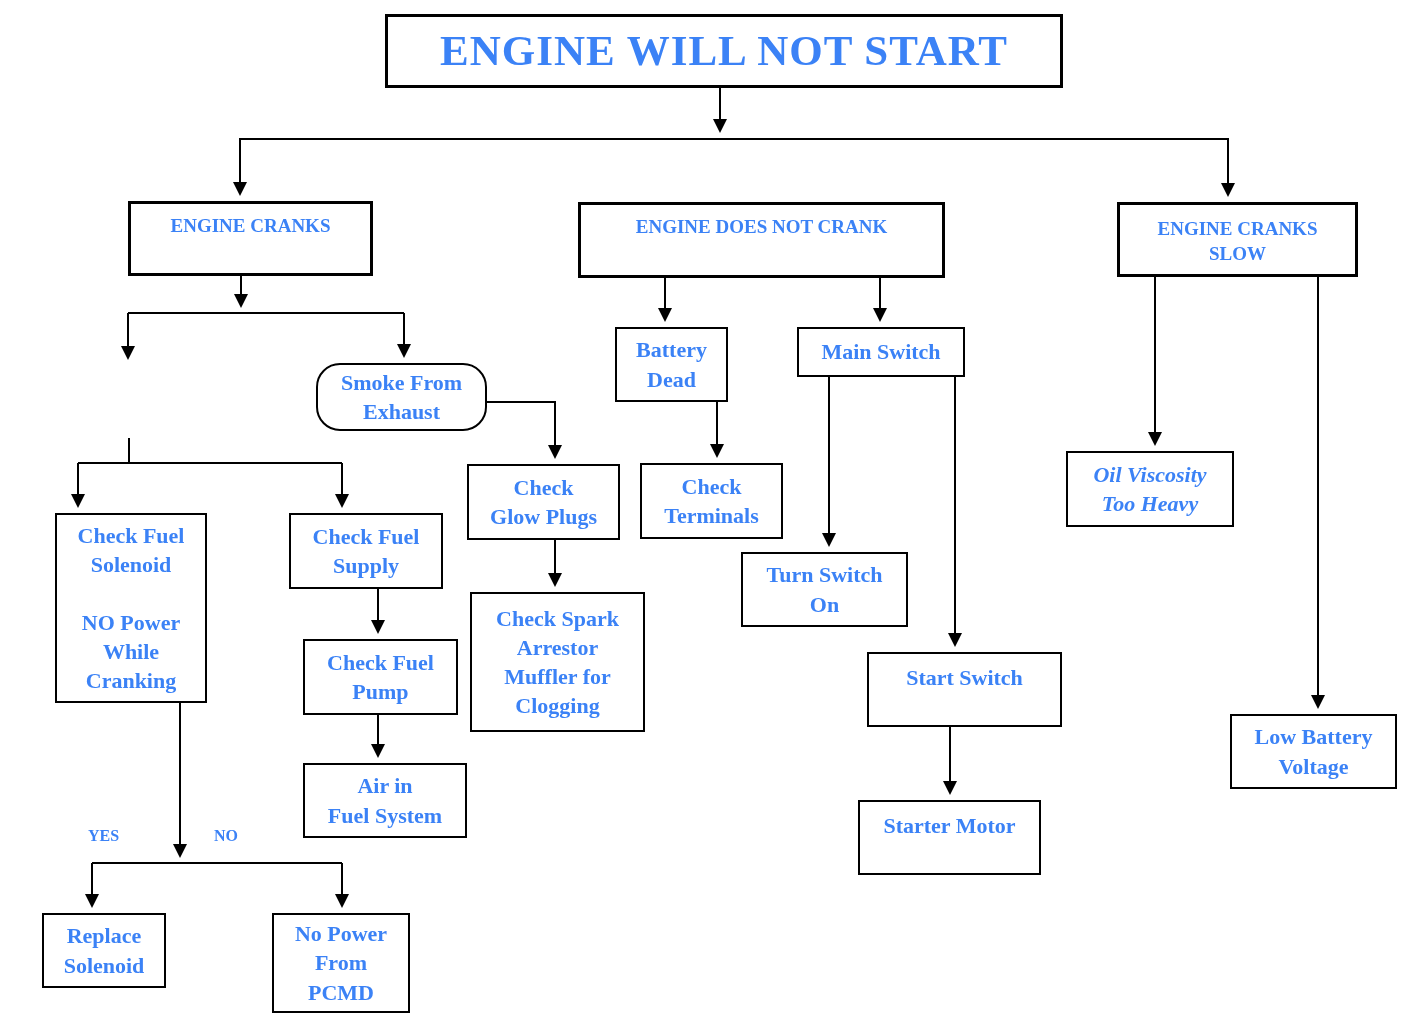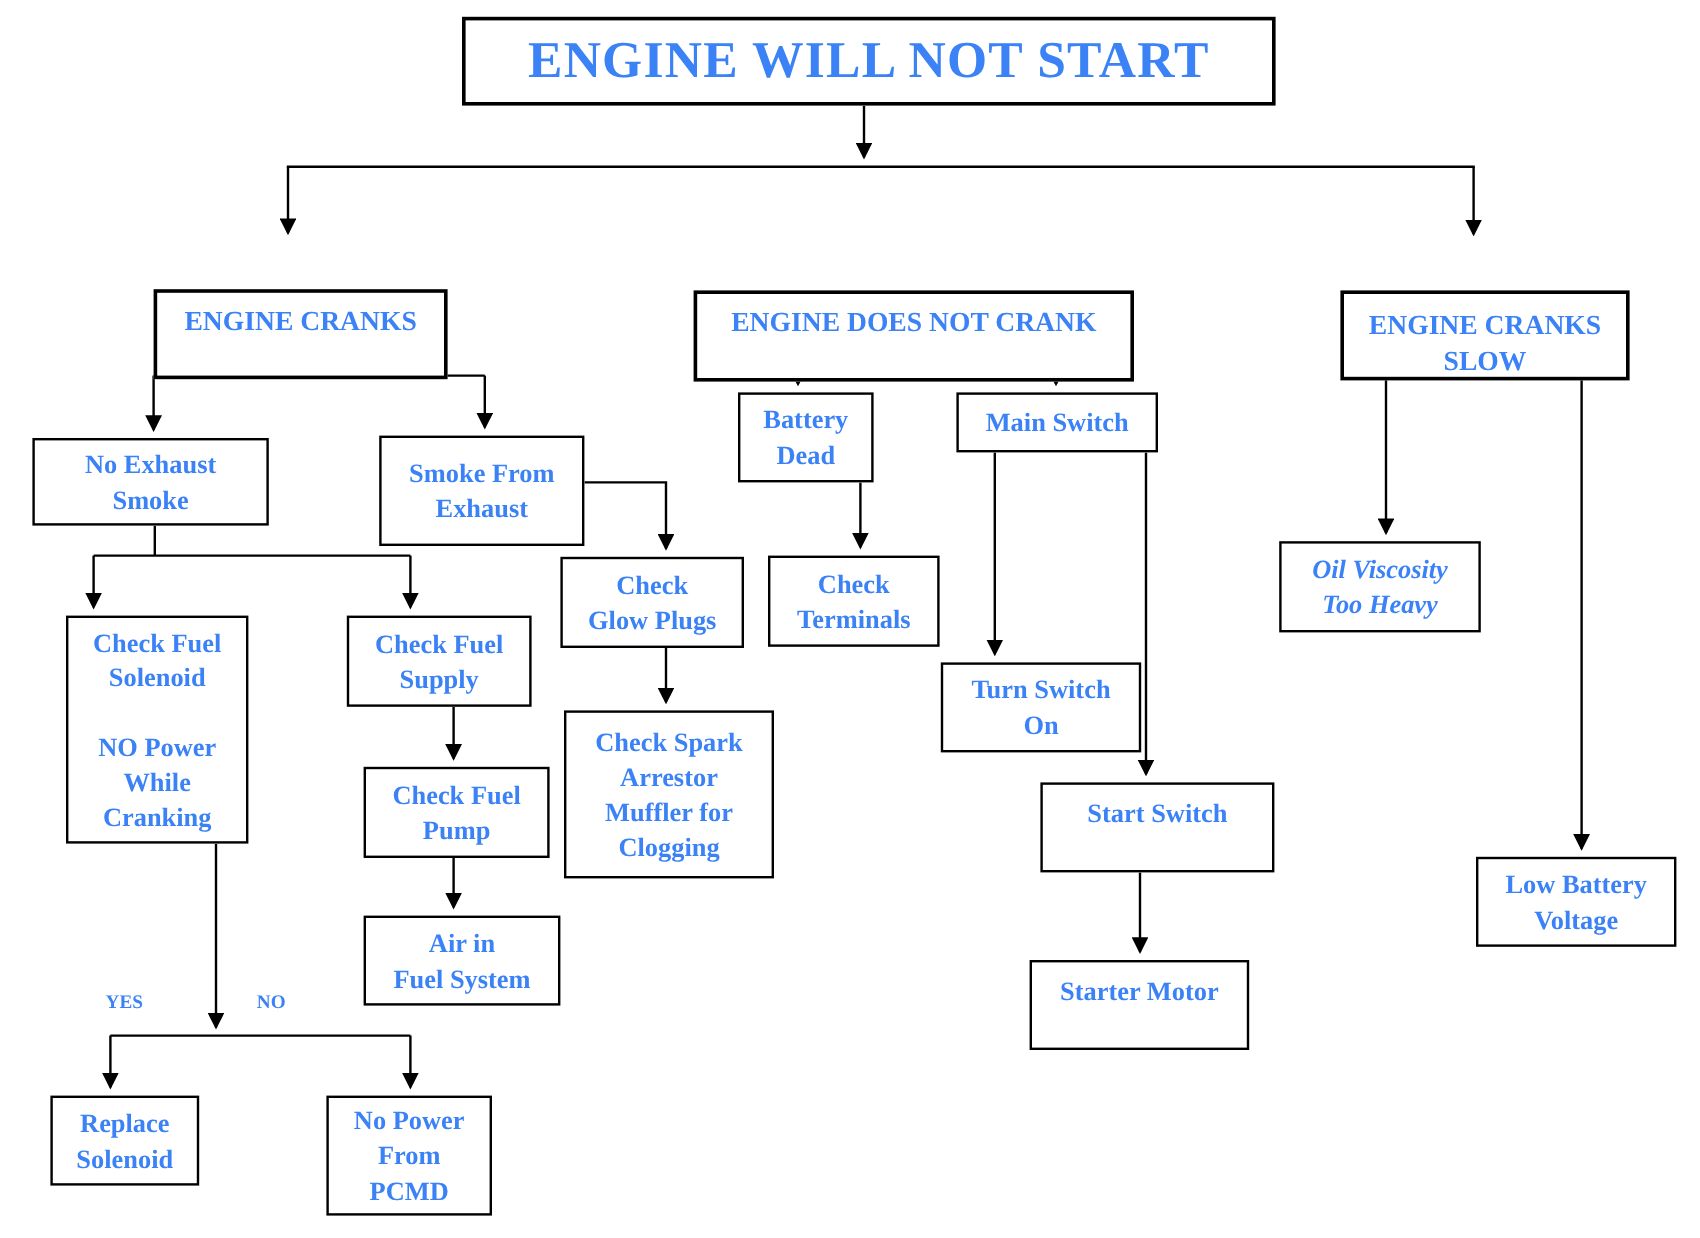--- a/index.html
+++ b/index.html
@@ -38,24 +38,23 @@
     z-index: 2;
   }
   .node.title-box {
     border-width: 3px;
     font-size: 43px;
     letter-spacing: 1px;
     line-height: 1.1;
   }
   .node.header-box {
     border-width: 3px;
-    font-size: 23px;
+    font-size: 19px;
     align-items: flex-start;
     padding-top: 9px;
-    margin-top: 40px;
   }
   .node.header-box.centered2 {
     padding-top: 11px;
   }
   .node.va-top {
     align-items: flex-start;
     padding-top: 9px;
   }
   .flow-label {
     position: absolute;
@@ -155,24 +154,22 @@
 
   <div class="node title-box" style="left:385px; top:14px; width:678px; height:74px;">ENGINE WILL NOT START</div>
 
   <div class="node header-box" style="left:128px; top:201px; width:245px; height:75px;">ENGINE CRANKS</div>
 
   <div class="node header-box" style="left:578px; top:202px; width:367px; height:76px;">ENGINE DOES NOT CRANK</div>
 
   <div class="node header-box centered2" style="left:1117px; top:202px; width:241px; height:75px;">ENGINE CRANKS
 SLOW</div>
 
-  <div class="node" style="left:27px; top:365px; width:197px; height:73px;">No Exhaust
-Smoke</div>
-
-  <div class="node" style="left:316px; top:363px; width:171px; height:92px;">Smoke From
+
+  <div class="node" style="left:316px; top:363px; width:171px; height:68px;border-radius:24px;">Smoke From
 Exhaust</div>
 
   <div class="node" style="left:55px; top:513px; width:152px; height:190px;">Check Fuel
 Solenoid
 
 NO Power
 While
 Cranking</div>
 
   <div class="node" style="left:289px; top:513px; width:154px; height:76px;">Check Fuel
@@ -204,21 +201,21 @@
 PCMD</div>
 
   <div class="node" style="left:615px; top:327px; width:113px; height:75px;">Battery
 Dead</div>
 
   <div class="node" style="left:640px; top:463px; width:143px; height:76px;">Check
 Terminals</div>
 
   <div class="node" style="left:797px; top:327px; width:168px; height:50px;">Main Switch</div>
 
-  <div class="node" style="left:741px; top:552px; width:167px; height:75px;margin-left:43px;">Turn Switch
+  <div class="node" style="left:741px; top:552px; width:167px; height:75px;">Turn Switch
 On</div>
 
   <div class="node va-top" style="left:867px; top:652px; width:195px; height:75px;">Start Switch</div>
 
   <div class="node va-top" style="left:858px; top:800px; width:183px; height:75px;">Starter Motor</div>
 
   <div class="node" style="left:1066px; top:451px; width:168px; height:76px;font-style:italic;">Oil Viscosity
 Too Heavy</div>
 
   <div class="node" style="left:1230px; top:714px; width:167px; height:75px;">Low Battery

